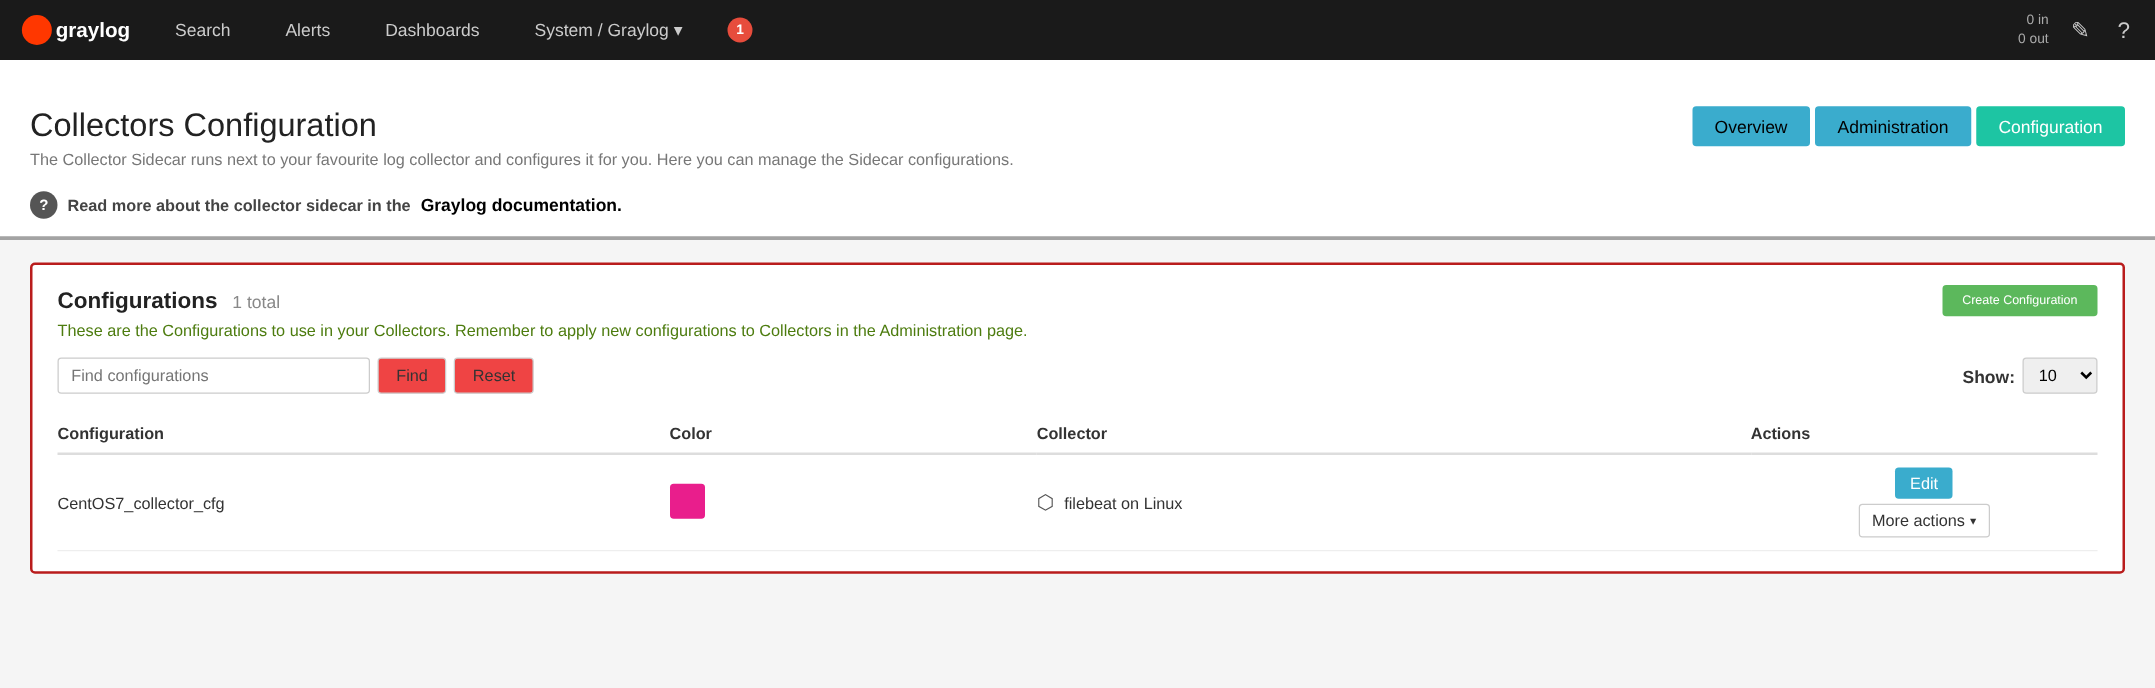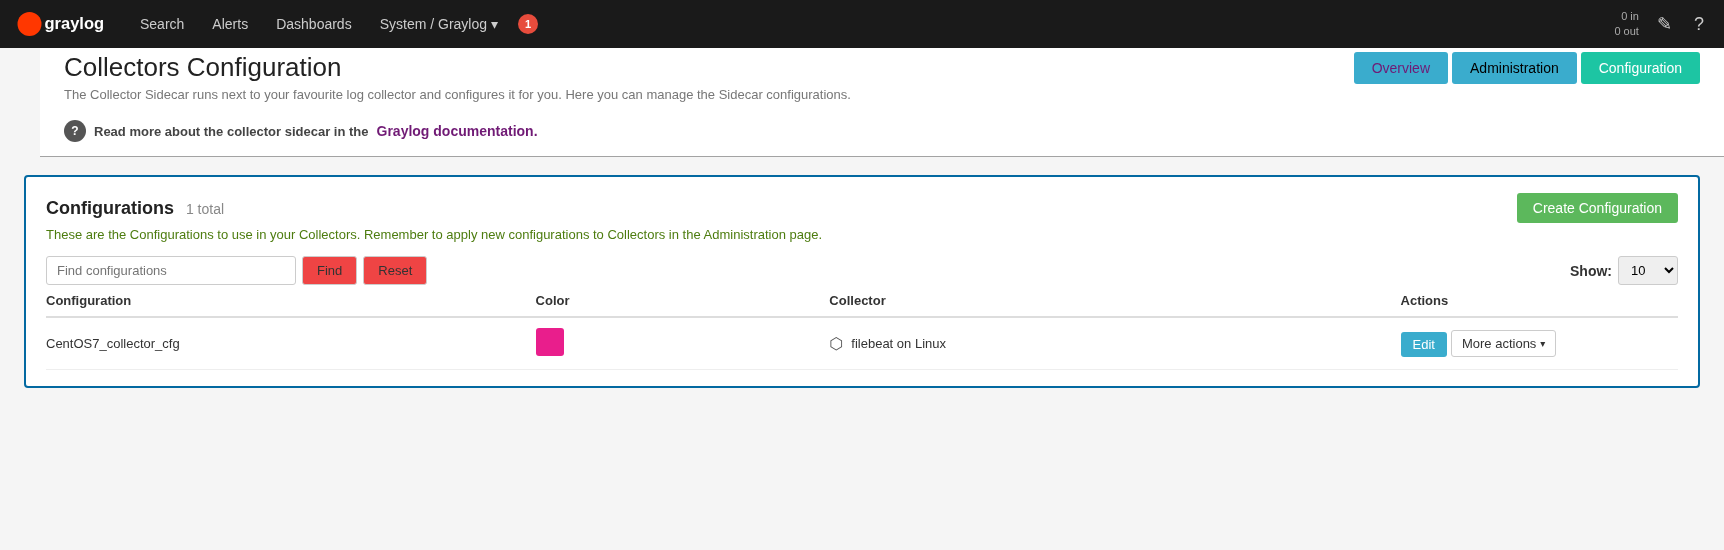--- a/index.html
+++ b/index.html
@@ -16,21 +16,21 @@
     }
     .navbar-logo {
       display: flex;
       align-items: center;
       margin-right: 20px;
     }
     .navbar-logo svg { width: 90px; height: 28px; }
     .nav-links {
       display: flex;
       align-items: center;
-      gap: 0;
+      gap: 16px;
       flex: 1;
     }
     .nav-link {
       color: #ccc;
       text-decoration: none;
       padding: 0 14px;
       height: 48px;
       display: flex;
       align-items: center;
       font-size: 14px;
@@ -71,23 +71,22 @@
       cursor: pointer;
       font-size: 18px;
       background: none;
       border: none;
       padding: 4px;
     }
 
     
     .page-header {
       background: #fff;
-      padding: 4px 24px 14px 24px;
-      border-bottom: 1px solid #a3a3a3;
-      margin-left: 40px;
+      padding: 37px 24px 14px 24px;
+      border-bottom: 3px solid #a3a3a3;
     }
     .page-header-top {
       display: flex;
       align-items: flex-start;
       justify-content: space-between;
     }
     .page-title {
       font-size: 26px;
       font-weight: 300;
       color: #222;
@@ -103,21 +102,21 @@
       gap: 4px;
     }
     .btn-tab {
       padding: 8px 18px;
       border: none;
       border-radius: 3px;
       cursor: pointer;
       font-size: 14px;
       font-weight: 500;
     }
-    .btn-tab-overview { background: #3AACCD; color: #701a75; }
+    .btn-tab-overview { background: #3AACCD; color: #000000; }
     .btn-tab-admin { background: #3AACCD; color: #000000; }
     .btn-tab-config { background: #1DC5A3; color: #fff; }
     .info-bar {
       display: flex;
       align-items: center;
       gap: 8px;
       margin-top: 8px;
     }
     .info-icon {
       width: 22px;
@@ -125,29 +124,29 @@
       border-radius: 50%;
       background: #555;
       color: #fff;
       display: flex;
       align-items: center;
       justify-content: center;
       font-size: 12px;
       font-weight: bold;
     }
     .info-text { font-size: 13px; color: #444; font-weight: 600; }
-    .info-link { color: #701a75; text-decoration: none; font-weight: 600; text-align: center; }
+    .info-link { color: #000000; text-decoration: none; font-weight: 600; text-align: center; }
 
     
     .main-content {
       padding: 18px 24px;
     }
     .panel {
       background: #fff;
-      border: 2px solid #0369a1;
+      border: 2px solid #b91c1c;
       border-radius: 4px;
       padding: 16px 20px;
     }
     .panel-header {
       display: flex;
       align-items: center;
       justify-content: space-between;
       margin-bottom: 4px;
     }
     .panel-title {
@@ -160,32 +159,33 @@
       font-weight: 400;
       color: #888;
       margin-left: 8px;
     }
     .btn-create {
       background: #5cb85c;
       color: #fff;
       border: none;
       border-radius: 3px;
       padding: 7px 16px;
-      font-size: 14px;
+      font-size: 10px;
       cursor: pointer;
     }
     .panel-desc {
       font-size: 13px;
       color: #4d7c0f;
       margin-bottom: 14px;
     }
     .search-row {
       display: flex;
       align-items: center;
       gap: 6px;
+      margin-bottom: 16px;
     }
     .search-input {
       border: 1px solid #ccc;
       border-radius: 3px;
       padding: 6px 10px;
       font-size: 13px;
       width: 250px;
       color: #999;
     }
     .btn-find {
@@ -246,22 +246,23 @@
       display: flex;
       align-items: center;
       gap: 8px;
     }
     .collector-icon {
       font-size: 16px;
       color: #555;
     }
     .actions-cell {
       display: flex;
-      align-items: flex-end;
+      align-items: center;
       gap: 4px;
+      flex-direction: column;
     }
     .btn-edit {
       background: #3aaccd;
       color: #fff;
       border: none;
       border-radius: 3px;
       padding: 5px 12px;
       font-size: 13px;
       cursor: pointer;
     }

